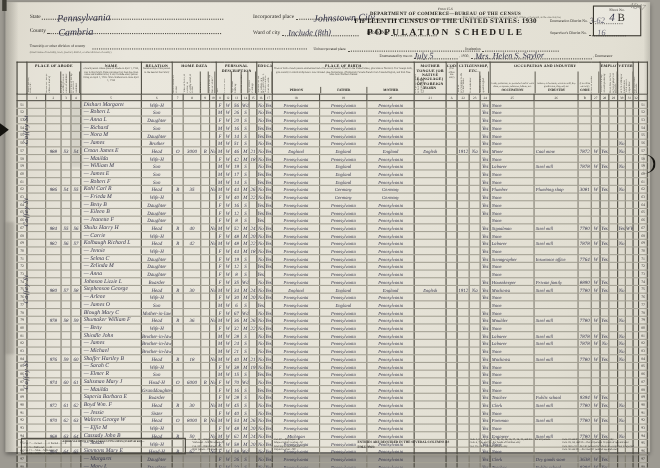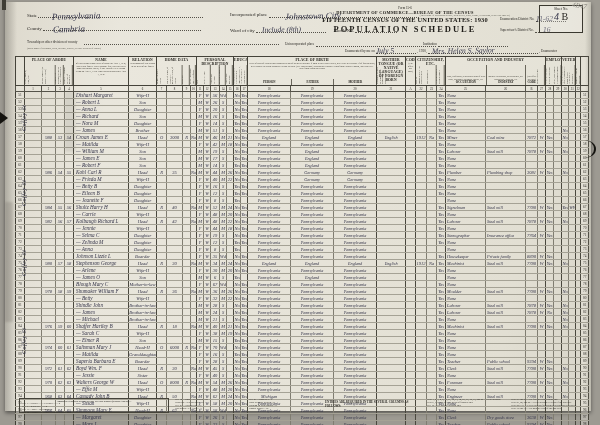--- a/index.html
+++ b/index.html
@@ -123,21 +123,21 @@
 
     <div class="titleblock">
       <div class="f">Form 15-6</div>
       <div class="d">DEPARTMENT OF COMMERCE—BUREAU OF THE CENSUS</div>
       <div class="t">FIFTEENTH CENSUS OF THE UNITED STATES: 1930</div>
       <div class="s">POPULATION SCHEDULE</div>
     </div>
 
     <div style="position:absolute;left:495px;top:13px;">
       <span class="lab-sm">Enumeration District No.</span>
-      <span class="dot" style="width:30px;"><span class="hw-mid">11-62</span></span>
+      <span class="dot" style="width:30px;"><span class="hw-mid">3-62</span></span>
     </div>
     <div style="position:absolute;left:495px;top:24px;">
       <span class="lab-sm">Supervisor's District No.</span>
       <span class="dot" style="width:34px;"><span class="hw-mid" style="margin-left:8px;">16</span></span>
     </div>
     <div class="sheetbox">
       <div class="sl">Sheet No.</div>
       <div class="sv"><span class="hw" style="font-size:10px;">4</span>
         <span>B</span></div>
     </div>

